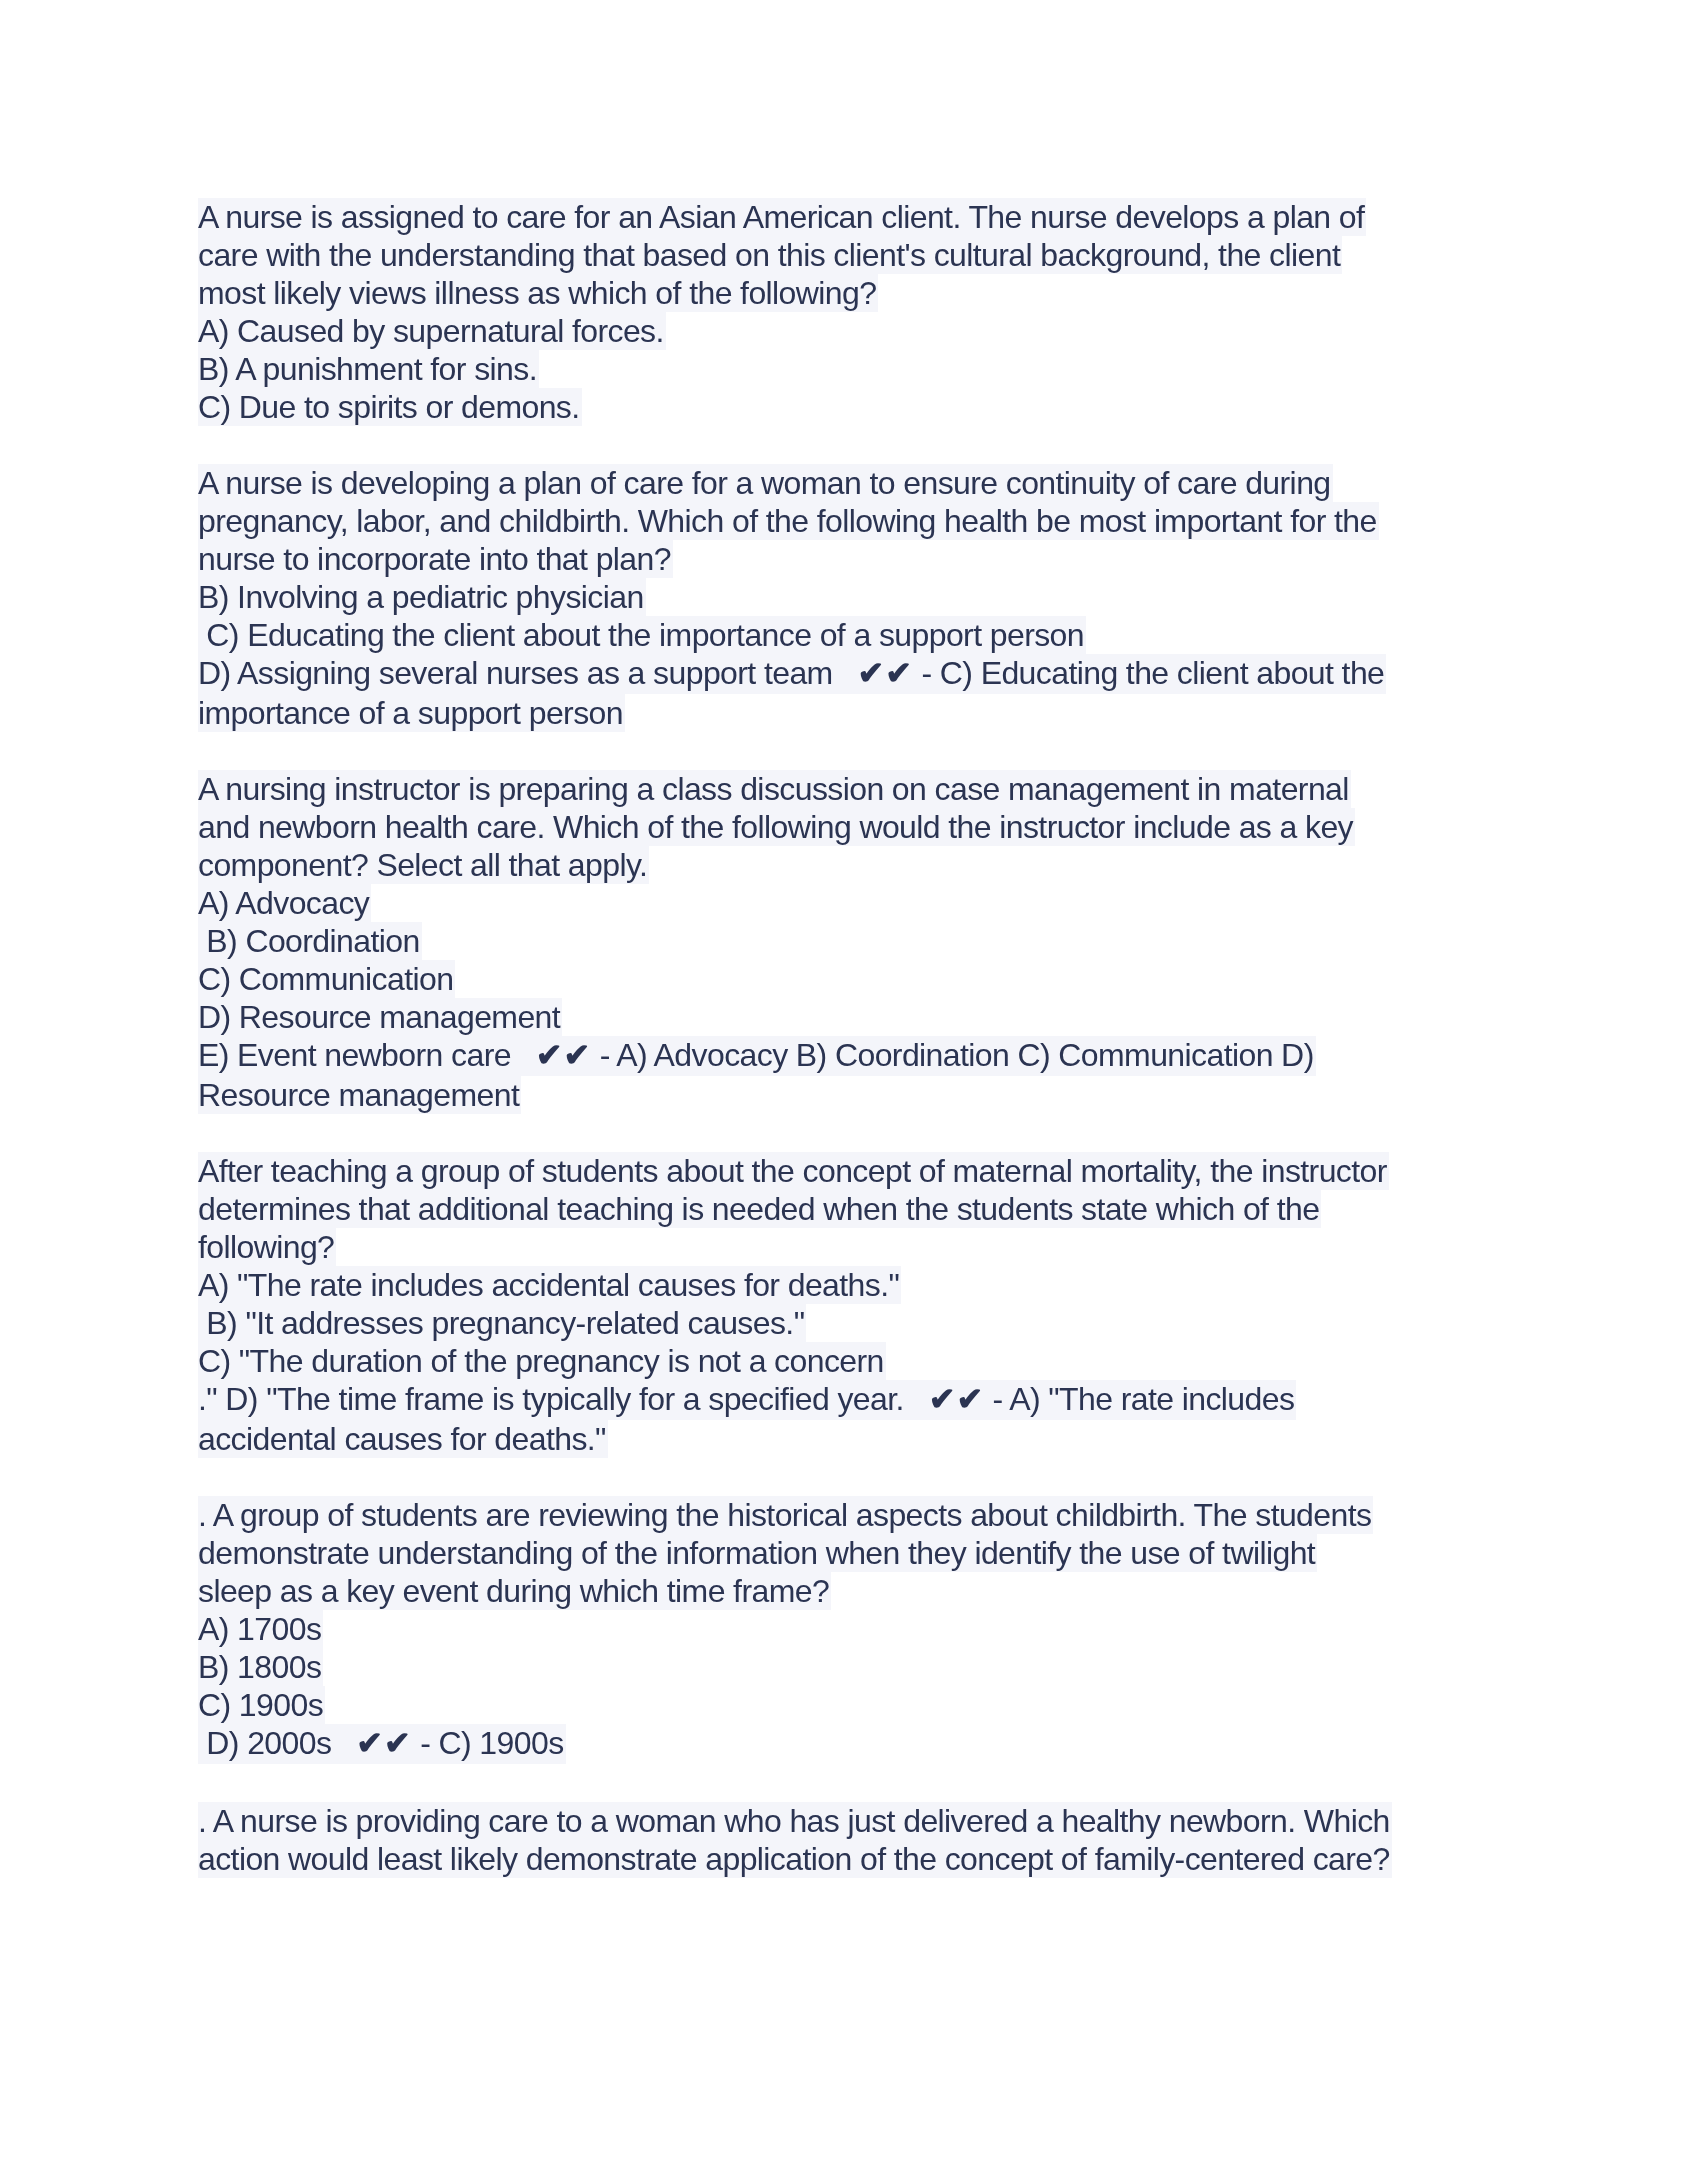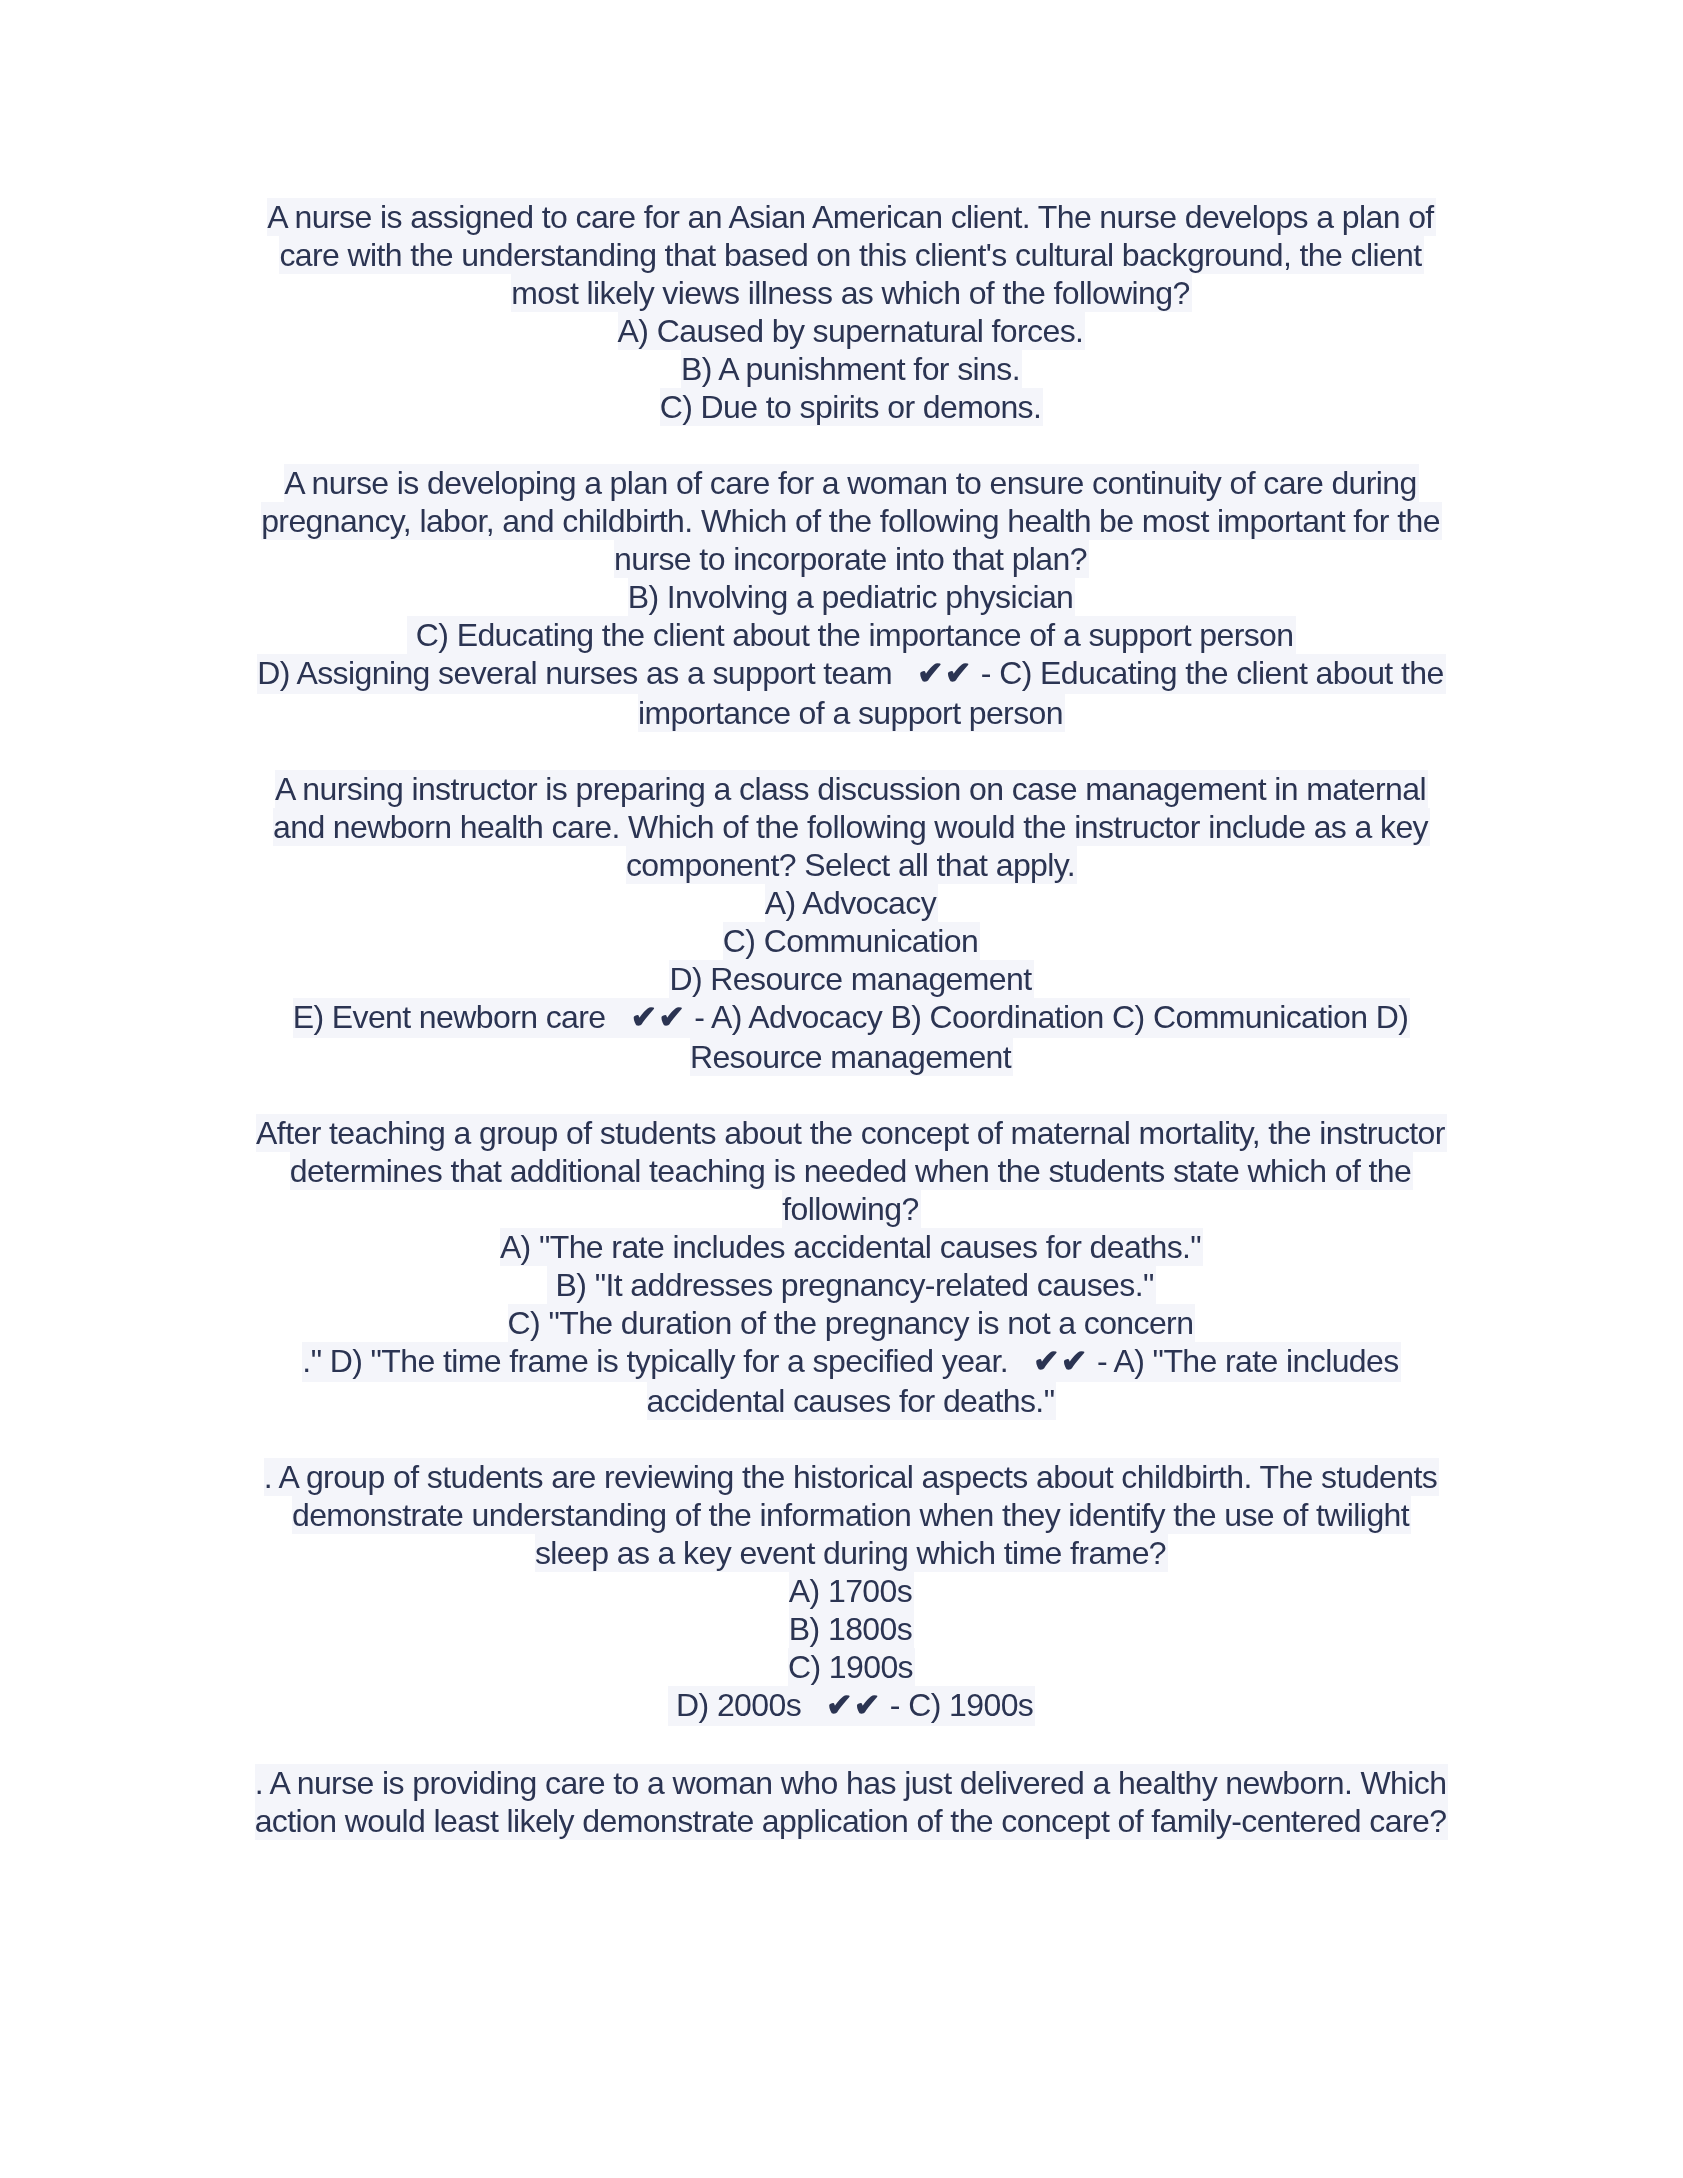--- a/index.html
+++ b/index.html
@@ -3,21 +3,21 @@
 <meta charset="utf-8">
 <style>
   html, body { margin: 0; padding: 0; background: #ffffff; }
   body { width: 1683px; height: 2178px; position: relative; overflow: hidden; }
   .page {
     position: absolute; left: 198px; top: 198px; width: 1307px;
     font-family: "Liberation Sans", sans-serif;
     font-size: 32px; color: #2b3452;
     letter-spacing: -0.6px;
   }
-  .q { margin: 0 0 38px 0; text-align: center; }
+  .q { margin: 0 0 38px 0; }
   .line { display: block; height: 38px; line-height: 38px; white-space: nowrap; }
   .hl { background: #f4f5fa; display: inline-block; height: 38px; line-height: 38px; padding-right: 2px; }
   .check { font-weight: bold; letter-spacing: 1px; }
 </style>
 </head>
 <body>
 
 <div class="page">
 
   <div class="q">
@@ -37,20 +37,21 @@
     <div class="line"><span class="hl" style="white-space:pre"> C) Educating the client about the importance of a support person</span></div>
     <div class="line" style="height:40px"><span class="hl" style="height:40px;white-space:pre"><span>D) Assigning several nurses as a support team   </span><span class="check">✔✔</span><span> - C) Educating the client about the</span></span></div>
     <div class="line"><span class="hl">importance of a support person</span></div>
   </div>
 
   <div class="q">
     <div class="line"><span class="hl">A nursing instructor is preparing a class discussion on case management in maternal</span></div>
     <div class="line"><span class="hl">and newborn health care. Which of the following would the instructor include as a key</span></div>
     <div class="line"><span class="hl">component? Select all that apply.</span></div>
     <div class="line"><span class="hl">A) Advocacy</span></div>
+    <div class="line"><span class="hl" style="white-space:pre"> B) Coordination</span></div>
     <div class="line"><span class="hl">C) Communication</span></div>
     <div class="line"><span class="hl">D) Resource management</span></div>
     <div class="line" style="height:40px"><span class="hl" style="height:40px;white-space:pre"><span>E) Event newborn care   </span><span class="check">✔✔</span><span> - A) Advocacy B) Coordination C) Communication D)</span></span></div>
     <div class="line"><span class="hl">Resource management</span></div>
   </div>
 
   <div class="q">
     <div class="line"><span class="hl">After teaching a group of students about the concept of maternal mortality, the instructor</span></div>
     <div class="line"><span class="hl">determines that additional teaching is needed when the students state which of the</span></div>
     <div class="line"><span class="hl">following?</span></div>

